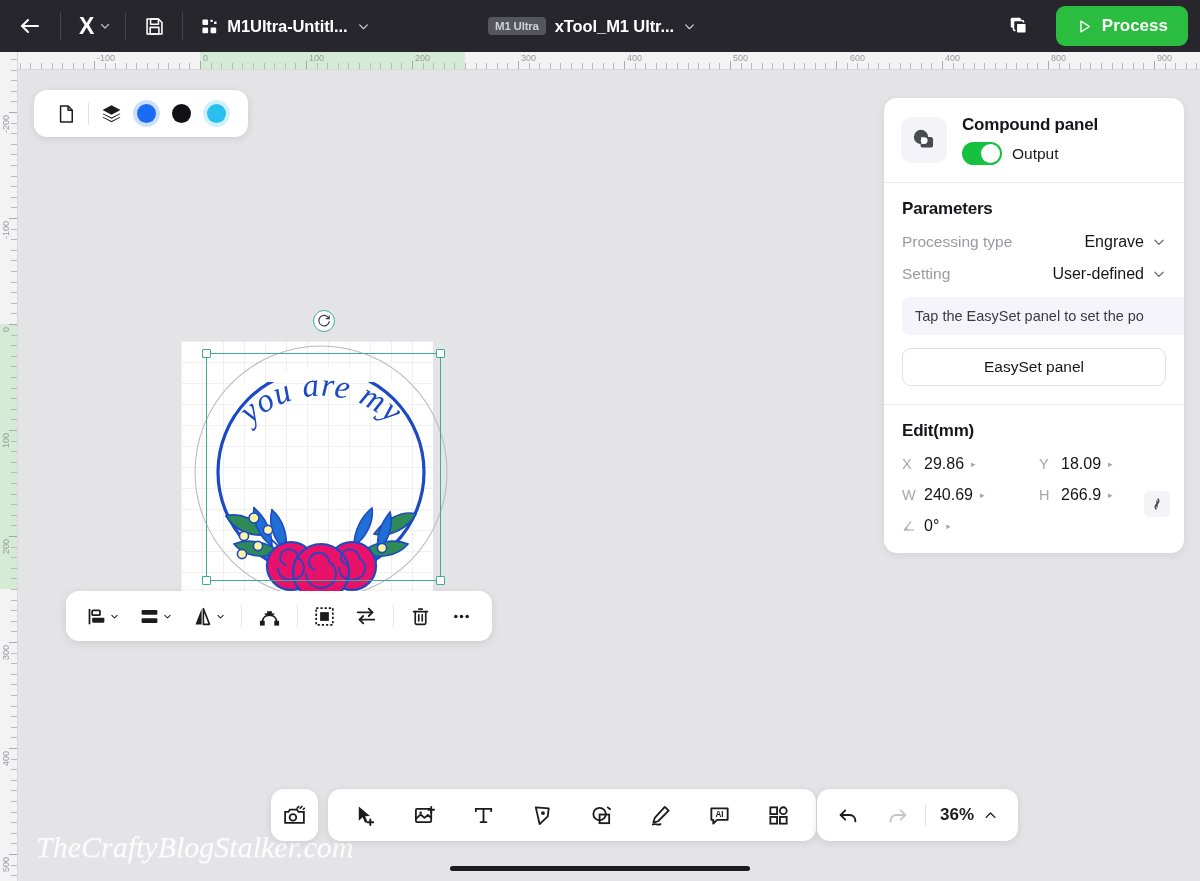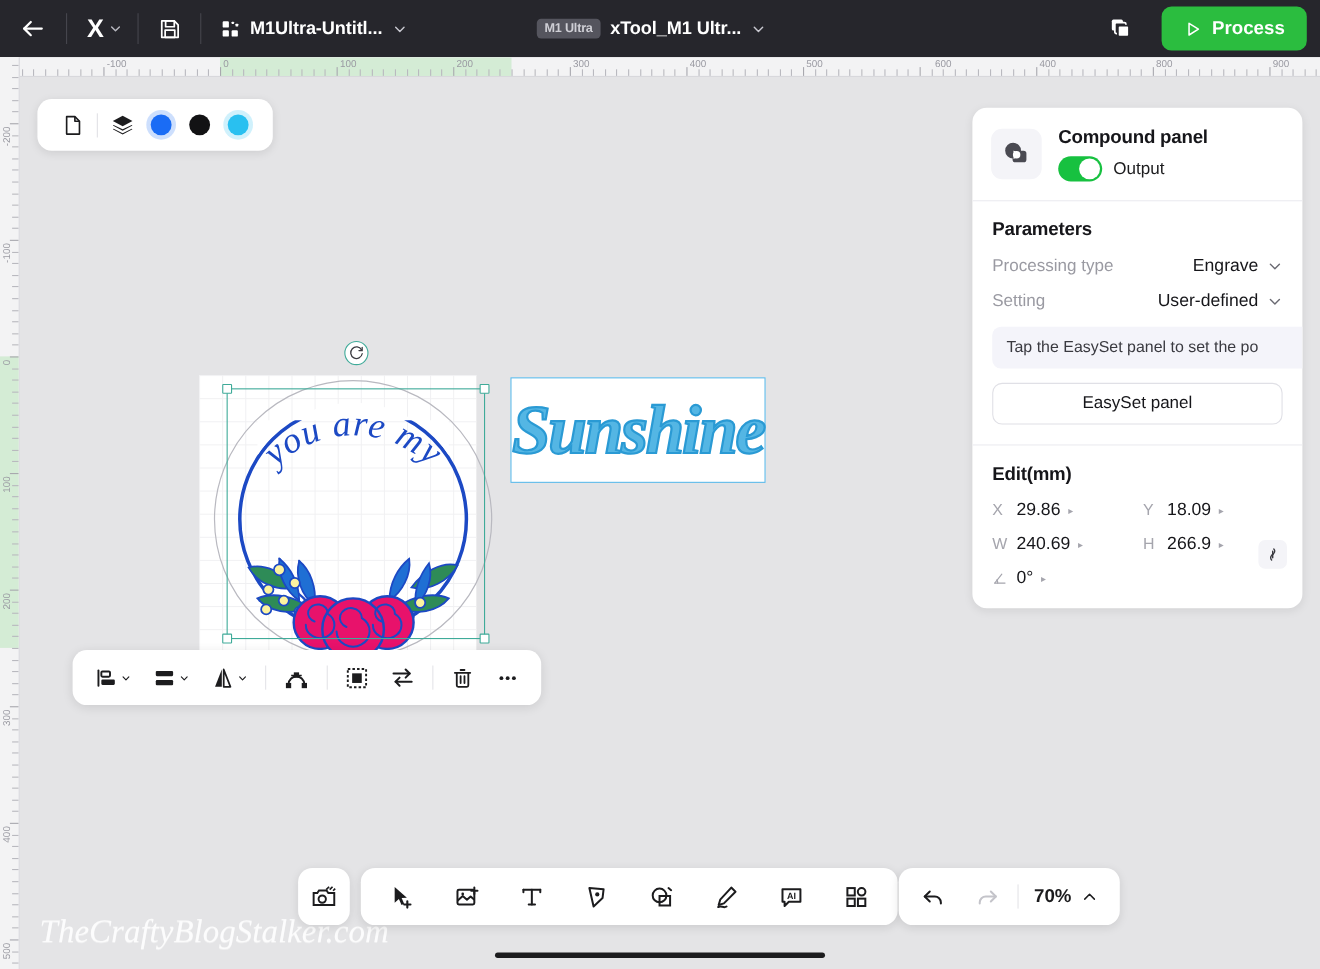--- a/index.html
+++ b/index.html
@@ -618,23 +618,20 @@
       <div class="sel-h bl"></div>
       <div class="sel-h br"></div>
       <div class="rotate-h">
         <svg width="14" height="14" viewBox="0 0 24 24" fill="none" stroke="#3a3a40" stroke-width="2" stroke-linecap="round">
           <path d="M20 7a9 9 0 1 0 1 6"></path>
             <path d="M21 3v5h-5"></path>
         </svg>
       </div>
     </div>
 
-    <div class="sunshine-card">
-      <span class="sunshine-txt">Sunshine</span>
-    </div>
 
     <div class="wm">TheCraftyBlogStalker.com</div>
   </div>
 
   <div class="float-left">
     <div class="fl-btn">
       <svg width="20" height="20" viewBox="0 0 24 24" fill="none" stroke="#1c1c1e" stroke-width="1.8" stroke-linejoin="round">
         <path d="M5.5 2.5h9l5 5v14h-14z"></path>
           <path d="M14.5 2.5v5h5"></path>
       </svg>
@@ -798,21 +795,21 @@
       </svg>
     </div>
     <div class="bz-btn">
       <svg width="22" height="22" viewBox="0 0 24 24" fill="none" stroke="#c4c4ca" stroke-width="2" stroke-linecap="round" stroke-linejoin="round">
         <path d="M15 7l5 5-5 5"></path>
           <path d="M20 12H10a6 6 0 0 0-6 6v1"></path>
       </svg>
     </div>
     <div class="bz-sep"></div>
     <div class="bz-lvl">
-      <span class="bz-txt">70%</span>
+      <span class="bz-txt">36%</span>
       <svg width="15" height="15" viewBox="0 0 24 24" fill="none" stroke="#1c1c1e" stroke-width="2.2" stroke-linecap="round" stroke-linejoin="round">
           <path d="M5 15l7-7 7 7"></path>
         </svg>
     </div>
   </div>
 
   <div class="home-indicator"></div>
 
   <div class="rp">
 

